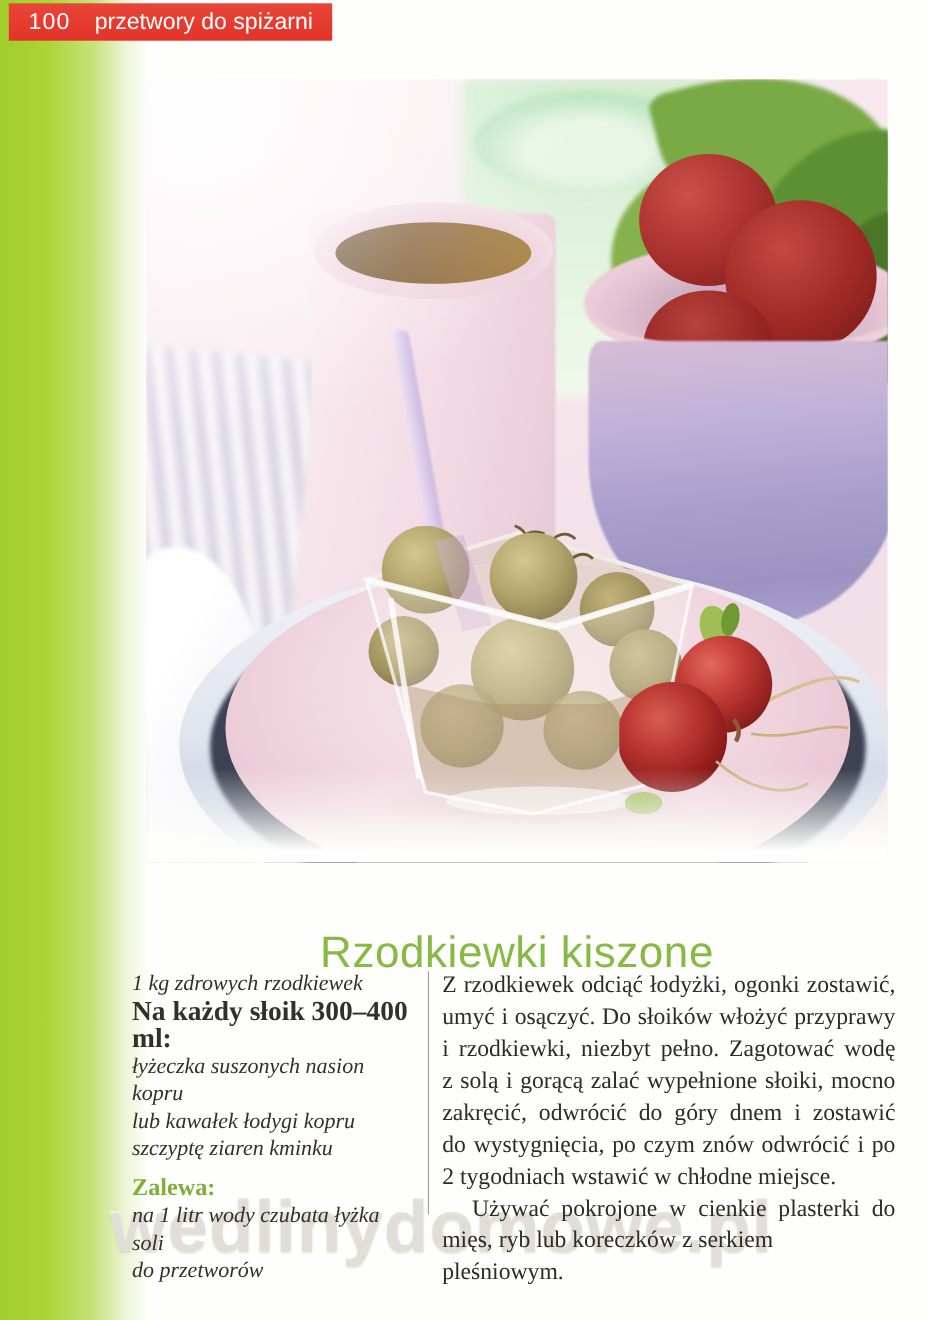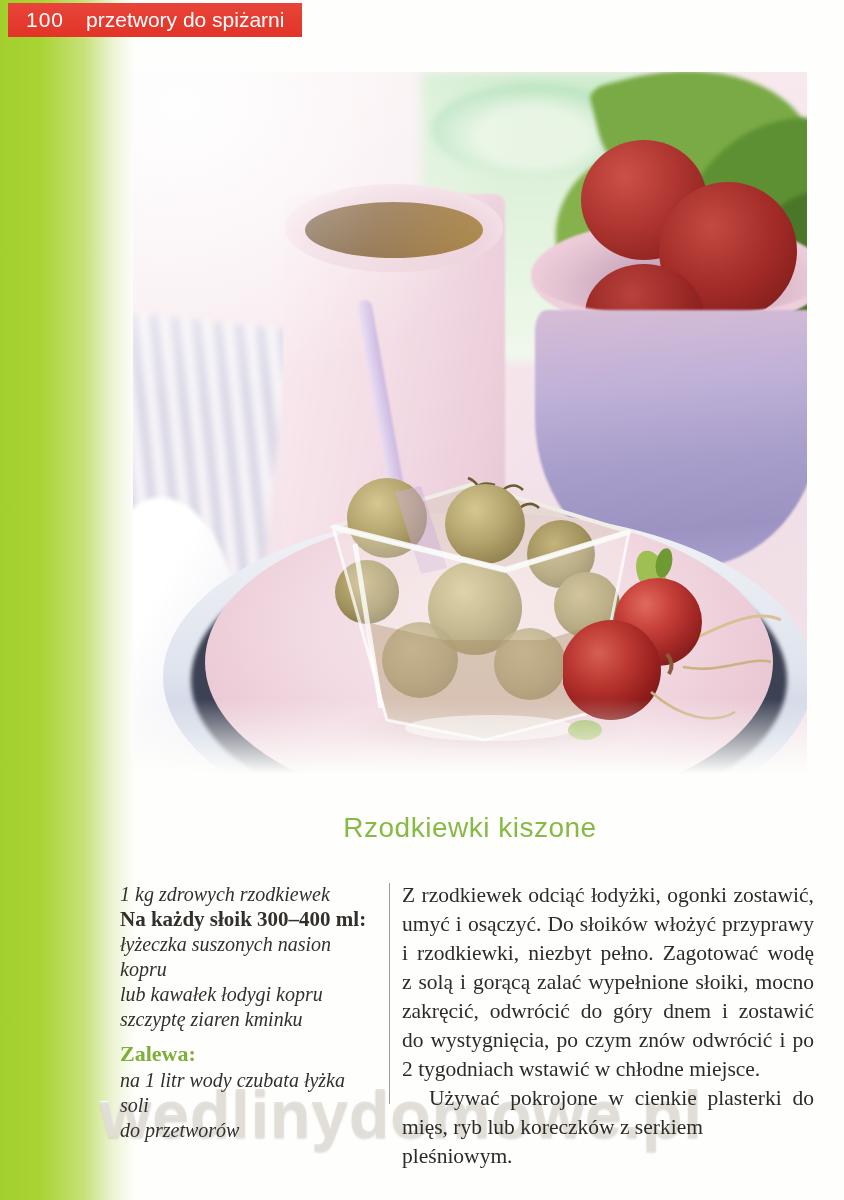--- a/index.html
+++ b/index.html
@@ -73,27 +73,27 @@
   .glass-shadow{left:205px;top:630px;width:300px;height:58px;border-radius:50%;
     background:radial-gradient(ellipse,rgba(150,110,115,.30),rgba(150,110,115,0) 70%);filter:blur(4px);}
   .glass-svg{left:192px;top:400px;width:312px;height:300px;}
   .radish-svg{left:430px;top:470px;width:250px;height:250px;}
   .topleft-fade{left:-8%;top:-8%;width:70%;height:58%;
     background:radial-gradient(ellipse at 22% 22%,rgba(255,255,255,.95) 0%,rgba(255,255,255,0) 65%);}
   .bottom-fade{left:0;bottom:0;width:100%;height:85px;
     background:linear-gradient(rgba(255,255,255,0),#fefefc 88%);}
 
   
-  .recipe-title{position:absolute;left:133px;top:812px;width:674px;z-index:4;text-align:center;
-    font-size:28px;color:#87ba45;letter-spacing:.5px;}
+  .recipe-title{position:absolute;left:133px;top:844px;width:674px;z-index:4;text-align:center;
+    font-size:40px;color:#87ba45;letter-spacing:.5px;}
   .ingredients{position:absolute;left:120px;top:882px;width:258px;z-index:4;text-align:left;
     font-family:"Liberation Serif","DejaVu Serif",serif;font-style:italic;font-size:20px;
     line-height:25px;color:#33302c;}
   .ingredients .line{display:block;}
-  .ing-bold{font-style:normal;font-weight:bold;font-size:21px;}
+  .ing-bold{font-style:normal;font-weight:bold;font-size:25px;}
   .brine-heading{font-style:normal;font-weight:bold;font-size:22px;color:#7fae3a;
     display:block;margin-top:9px;margin-bottom:2px;}
   .col-divider{position:absolute;left:389px;top:883px;width:1px;height:221px;background:#9d9c9a;z-index:4;}
   .instructions{position:absolute;left:402px;top:881px;width:412px;z-index:4;
     font-family:"Liberation Serif","DejaVu Serif",serif;font-size:21.5px;line-height:29px;color:#2e2b27;}
   .jl{display:block;text-align:justify;text-align-last:justify;}
   .jl-end{display:block;text-align:left;}
   .indent{padding-left:27px;}
 
   

